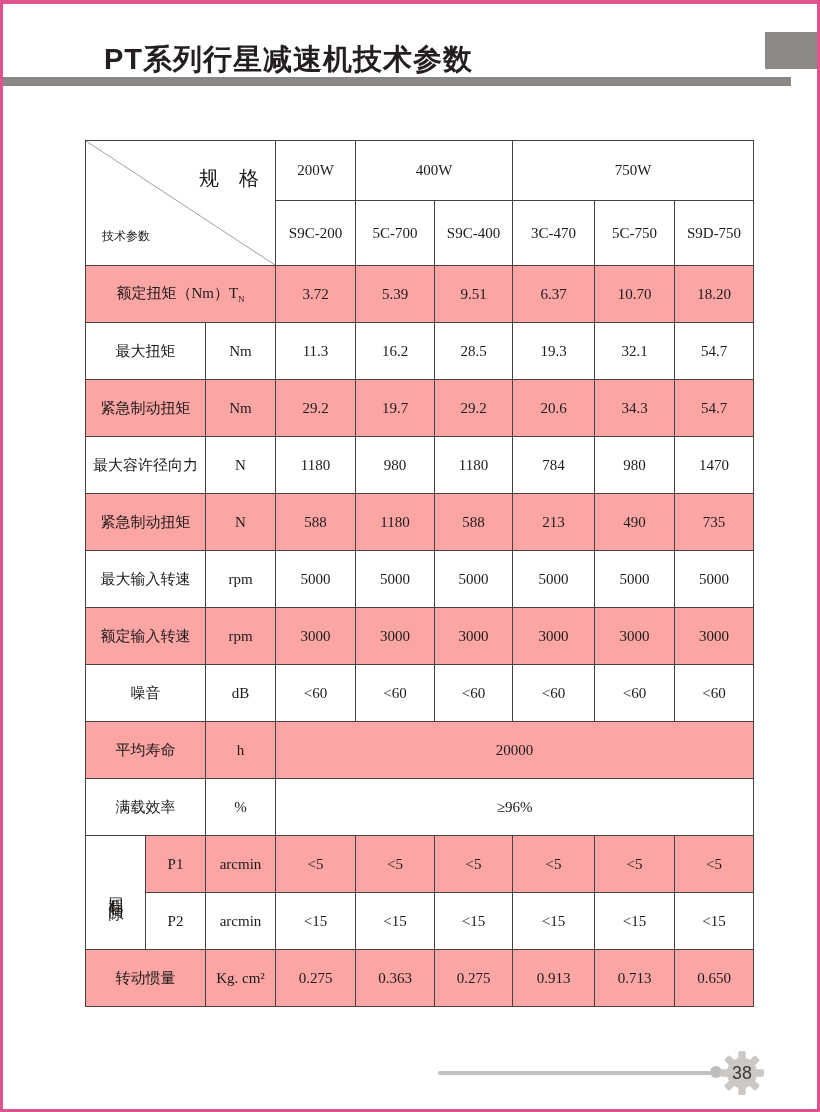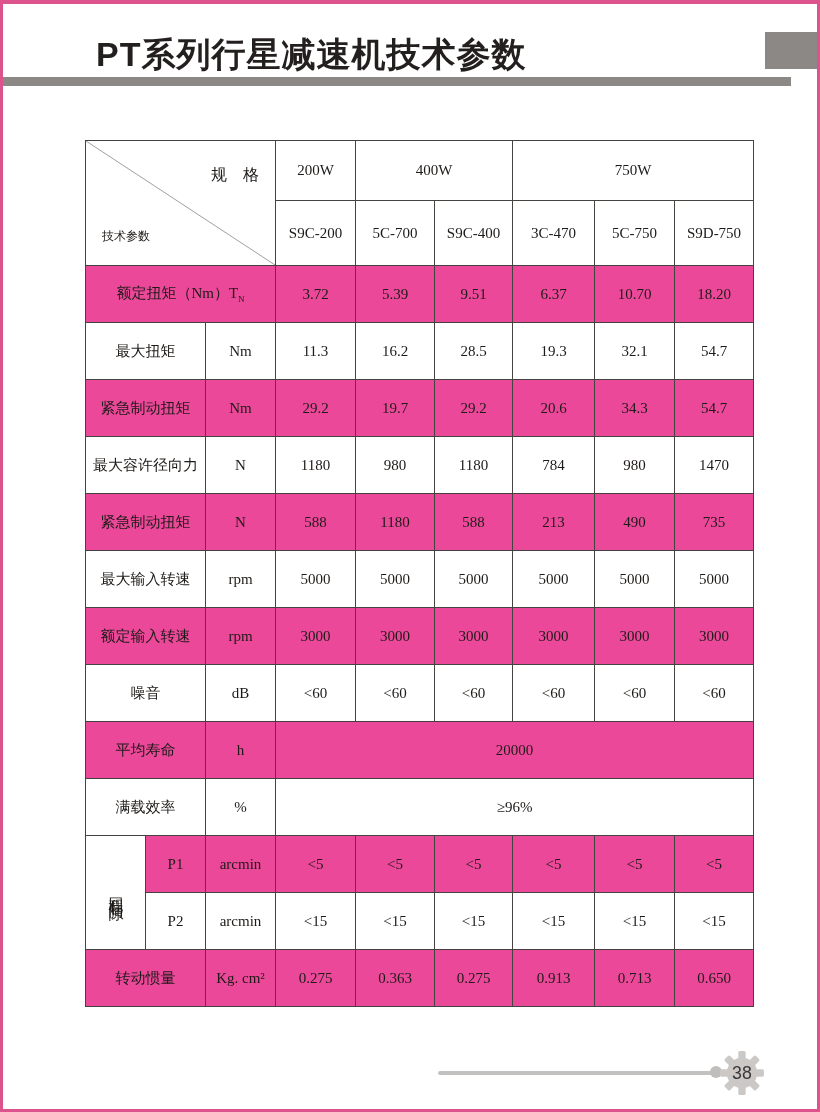--- a/index.html
+++ b/index.html
@@ -14,22 +14,22 @@
     border-bottom:3px solid #dc538d;
     box-sizing:border-box;
     font-family:"Liberation Serif","DejaVu Serif",serif;
     color:#262220;
     overflow:hidden;
   }
   
   .page-title {
     position:absolute; left:85px; top:20px;
     font-family:"Liberation Sans","DejaVu Sans",sans-serif;
-    font-size:34px; font-weight:bold; letter-spacing:1px;
-    color:#231f1e; margin:8px;
+    font-size:29px; font-weight:bold; letter-spacing:1px;
+    color:#231f1e; margin:16px;
   }
   .corner-block {
     position:absolute; left:762px; top:28px;
     width:52px; height:37px; background:#8c8886;
   }
   .header-rule {
     position:absolute; left:0px; top:73px;
     width:788px; height:9px; background:#8c8886;
   }
   
@@ -41,26 +41,26 @@
   }
   table.spec td {
     border:1px solid #46423f;
     text-align:center; vertical-align:middle;
     padding:0; background:#ffffff;
     color:#1d1a18;
   }
   thead tr.h1 { height:60px; }
   thead tr.h2 { height:65px; }
   tbody tr { height:57px; }
-  tr.gray > td { background:#ec4899; }
+  tr.gray > td { background:#fca5a5; }
   td.bg-white { background:#ffffff !important; }
   td.diag { position:relative; background:#ffffff; }
   td.diag svg.diagline { position:absolute; inset:0; width:100%; height:100%; }
   td.diag .spec-label {
-    position:absolute; top:24px; right:16px; font-size:16px;
+    position:absolute; top:24px; right:16px; font-size:20px;
   }
   td.diag .param-label {
     position:absolute; left:16px; bottom:20px; font-size:12px;
   }
   td .vtext {
     display:inline-block;
     writing-mode:vertical-rl; text-orientation:upright;
     letter-spacing:3px; font-size:15px;
   }
   td sub { font-size:9px; }

